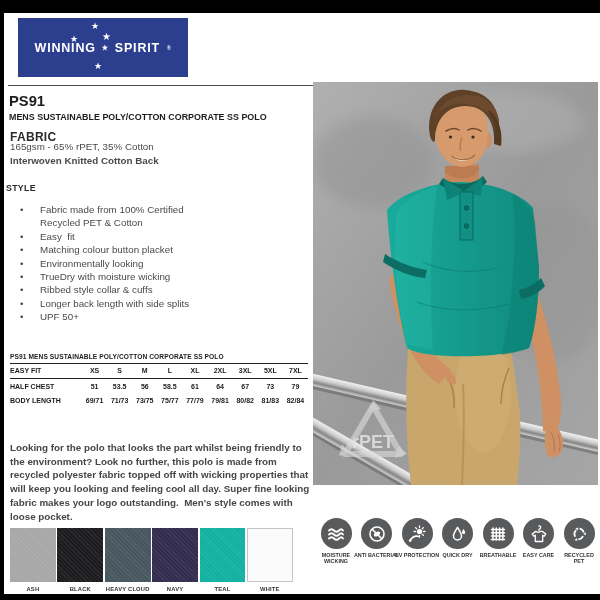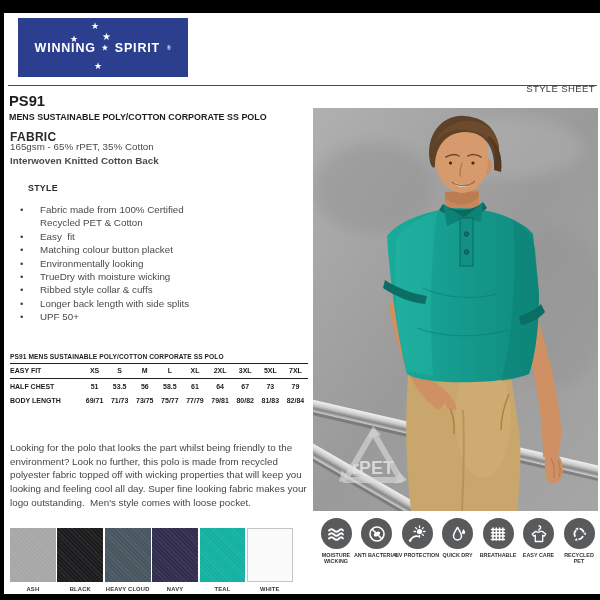--- a/index.html
+++ b/index.html
@@ -26,54 +26,54 @@
   .rule{position:absolute;left:8px;right:3px;top:85px;border-top:1.5px solid #4c4c4c;}
 
   
   .code{position:absolute;left:9px;top:92px;font-size:15.5px;font-weight:bold;color:#1f1c1c;
         transform:scaleX(.95);transform-origin:left;}
   .prod-name{position:absolute;left:9px;top:112px;font-size:9.2px;font-weight:bold;color:#1f1c1c;
         transform:scaleX(.97);transform-origin:left;white-space:nowrap;}
   .fabric-h{position:absolute;left:10px;top:130px;font-size:12px;font-weight:bold;color:#2b2b2b;letter-spacing:.3px;text-align:center;}
   .fabric-1{position:absolute;left:10px;top:141px;font-size:9.8px;color:#4a4a4a;}
   .fabric-2{position:absolute;left:10px;top:155px;font-size:9.8px;color:#4a4a4a;font-weight:bold;}
-  .style-h{position:absolute;left:28px;top:183px;font-size:8.8px;font-weight:bold;color:#2b2b2b;letter-spacing:.3px;}
+  .style-h{position:absolute;left:6px;top:183px;font-size:8.8px;font-weight:bold;color:#2b2b2b;letter-spacing:.3px;}
   ul.bullets{position:absolute;left:12px;top:195px;margin:8px;padding:0;list-style:none;width:250px;}
   ul.bullets li{display:flex;font-size:9.8px;color:#4a4a4a;line-height:13.4px;}
   ul.bullets li::before{content:"\2022";width:20px;flex:none;color:#4a4a4a;}
   ul.bullets li span{display:block;max-width:172px;white-space:pre-wrap;}
 
   
   .size-table{position:absolute;left:10px;top:353px;width:298px;color:#1c1c1c;}
   .st-title{font-size:6.6px;font-weight:bold;letter-spacing:.1px;padding-bottom:2.5px;
             border-bottom:1.8px solid #222;white-space:nowrap;}
   .trow{display:grid;grid-template-columns:72px repeat(9,1fr);align-items:center;height:14.5px;font-weight:bold;}
   .trow.first{border-bottom:1.2px solid #222;}
   .tlabel{font-size:7px;text-align:left;}
   .tcell{font-size:7px;text-align:center;}
 
   .desc{position:absolute;left:10px;top:441px;width:304px;font-size:9.8px;line-height:13.7px;
-        color:#464646;white-space:pre-wrap;}
+        color:#464646;white-space:pre-wrap;font-weight:bold;}
 
   
   .swatch-row{position:absolute;left:10px;top:528px;display:flex;gap:1.6px;}
   .swatch-item{width:45.8px;}
   .swatch-box{height:54px;background-image:repeating-linear-gradient(45deg,rgba(255,255,255,.07) 0 1px,transparent 1px 3px);}
   .swatch-box.bordered{box-shadow:inset 0 0 0 1px #c4c4c4;}
   .swatch-label{margin-top:3.5px;text-align:center;font-size:5.8px;font-weight:bold;color:#333;letter-spacing:.2px;white-space:nowrap;}
 
   
   .icons-row{position:absolute;left:317px;top:518px;width:281px;display:flex;justify-content:space-between;}
   .icon-item{width:38px;display:flex;flex-direction:column;align-items:center;}
   .icon-circle{width:31px;height:31px;border-radius:50%;background:#595a5c;display:flex;align-items:center;justify-content:center;flex:none;}
   .icon-label{margin-top:3px;font-size:5.4px;font-weight:bold;color:#333;text-align:center;line-height:6.2px;white-space:nowrap;}
   .icon-label.wrap{white-space:normal;width:30px;}
 
   
-  .photo{position:absolute;left:313px;top:108px;width:256px;height:403px;}
+  .photo{position:absolute;left:313px;top:82px;width:256px;height:403px;}
   .photo svg{display:block;}
 </style>
 </head>
 <body>
 
 <div class="page">
   <div class="bar-top"></div>
   <div class="bar-left"></div>
   <div class="bar-bottom"></div>
 

